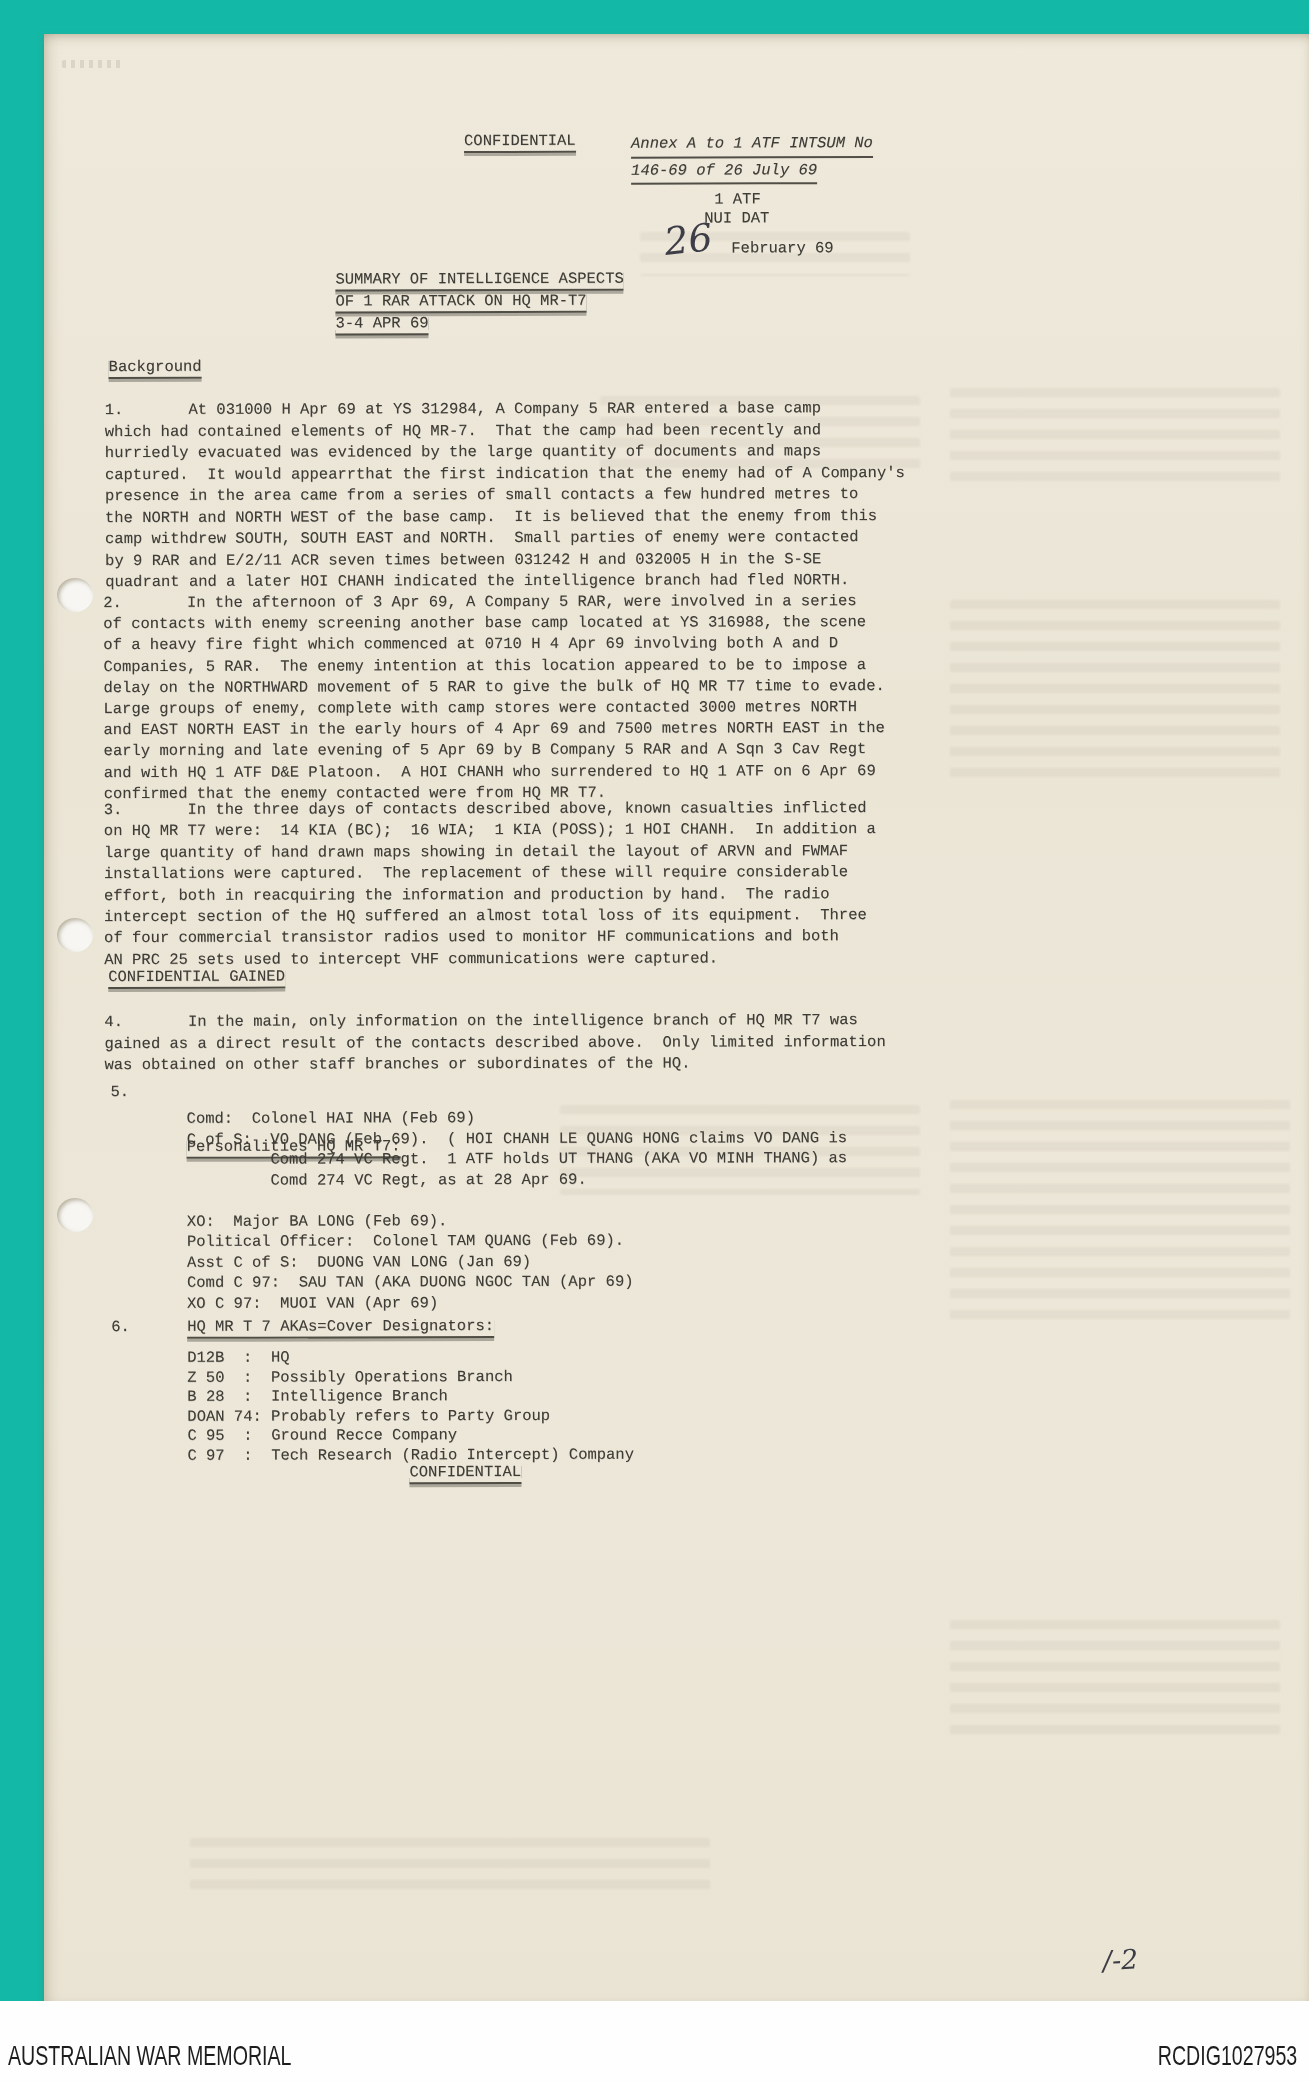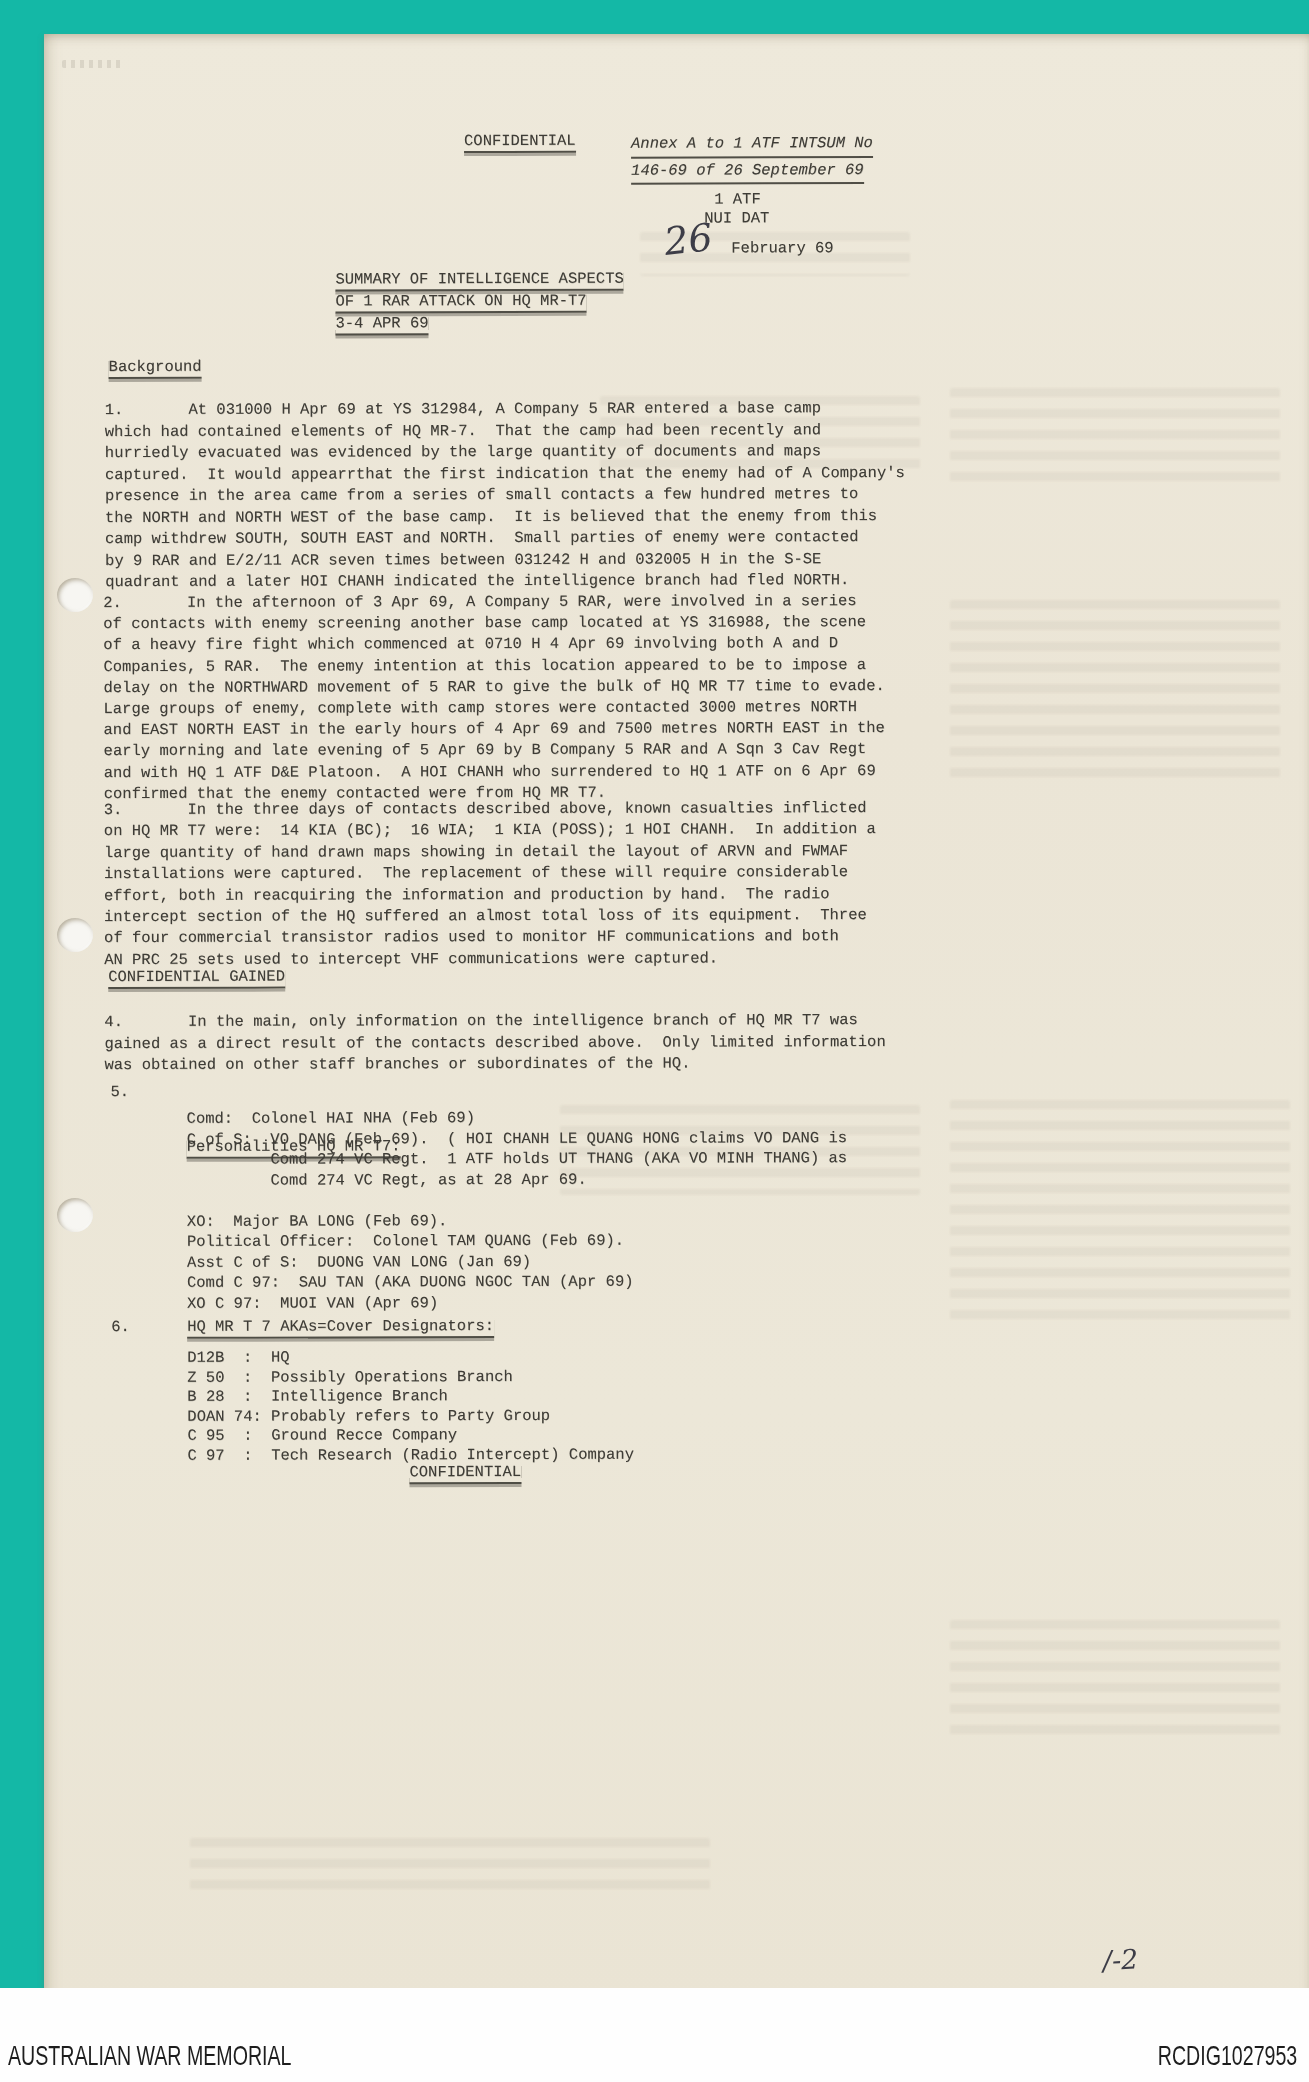--- a/index.html
+++ b/index.html
@@ -49,21 +49,21 @@
     position:absolute;opacity:.5;filter:blur(.8px);border-radius:3px;
     background:repeating-linear-gradient(to bottom, rgba(128,120,100,.16) 0 9px, rgba(0,0,0,0) 9px 21px);
   }
   .smudge{
     position:absolute;opacity:.45;filter:blur(.6px);
     background:repeating-linear-gradient(to right, rgba(110,104,90,.35) 0 4px, rgba(0,0,0,0) 4px 9px);
     height:8px;border-radius:2px;
   }
   
   .footer-bar{
-    position:absolute;left:0;right:0;bottom:0;height:94px;background:#fefefe;
+    position:absolute;left:0;right:0;bottom:0;height:81px;background:#fefefe;
     display:flex;justify-content:space-between;align-items:flex-end;
     padding:0 12px 10px 8px;box-sizing:border-box;
   }
   .footer-text{
     font-family:"Liberation Sans",sans-serif;font-size:28px;color:#1d1d1d;
     letter-spacing:0;white-space:nowrap;
   }
   .ft-left{transform:scaleX(.70);transform-origin:left bottom;}
   .ft-right{transform:scaleX(.70);transform-origin:right bottom;}
 </style>
@@ -85,21 +85,21 @@
   <div class="ghost" style="left:560px;top:1105px;width:360px;height:90px"></div>
   <div class="ghost" style="left:950px;top:1100px;width:340px;height:230px"></div>
   <div class="ghost" style="left:950px;top:1620px;width:330px;height:120px"></div>
   <div class="ghost" style="left:190px;top:1838px;width:520px;height:62px"></div>
   <div class="smudge" style="left:62px;top:60px;width:62px"></div>
 
   <div class="content">
 
     <div class="type" style="left:466px;top:131px"><span class="u2">CONFIDENTIAL</span></div>
 
-    <div class="type" style="left:633px;top:134px"><span class="u" style="display:inline-block;margin-bottom:2px">Annex A to 1 ATF INTSUM No</span><br><span class="u" style="display:inline-block">146-69 of 26 September 69</span></div>
+    <div class="type" style="left:633px;top:134px"><span class="u" style="display:inline-block;margin-bottom:2px">Annex A to 1 ATF INTSUM No</span><br><span class="u" style="display:inline-block">146-69 of 26 July 69</span></div>
 
     <div class="type" style="left:716px;top:190px">1 ATF</div>
     <div class="type" style="left:706px;top:209px">NUI DAT</div>
 
     <div class="handwritten hand-day" style="left:666px;top:218px">26</div>
     <div class="type" style="left:733px;top:239px">February 69</div>
 
     <div class="type center" style="left:337px;top:269px;width:292px"><span class="u2">SUMMARY OF INTELLIGENCE ASPECTS</span></div>
     <div class="type center" style="left:337px;top:291px;width:292px"><span class="u2">OF 1 RAR ATTACK ON HQ MR-T7</span></div>
     <div class="type center" style="left:337px;top:313px;width:292px"><span class="u2">3-4 APR 69</span></div>

